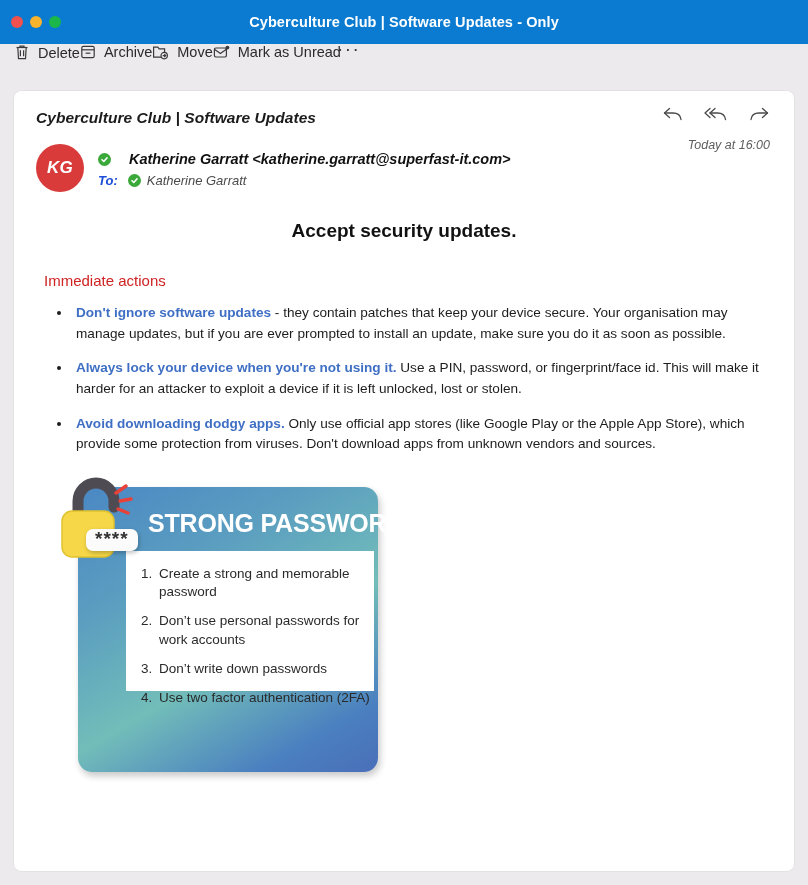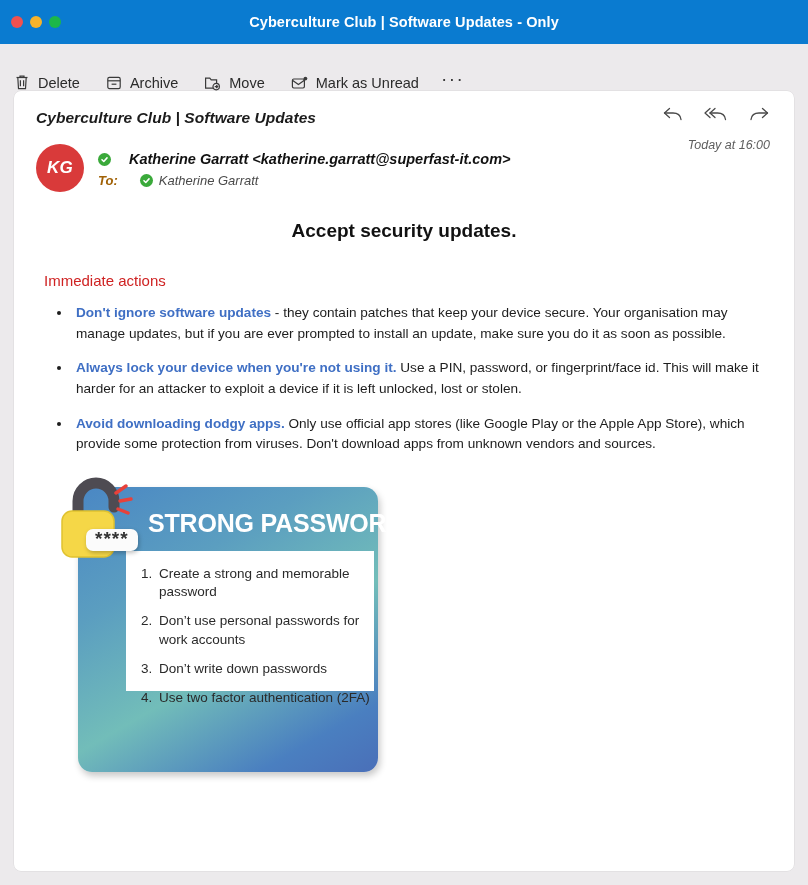--- a/index.html
+++ b/index.html
@@ -38,23 +38,22 @@
     font-weight: bold;
     letter-spacing: 0.1px;
     pointer-events: none;
   }
 
   
   .toolbar {
     height: 47px;
     background: #eceaec;
     display: flex;
-    align-items: flex-end;
+    align-items: flex-start;
     padding-left: 14px;
-    gap: 26px;
   }
   .tb-btn {
     display: flex;
     align-items: center;
     gap: 8px;
     font-size: 14.5px;
     color: #2b2b2b;
     cursor: default;
   }
   .tb-btn svg { display: block; }
@@ -134,21 +133,21 @@
     color: #111;
   }
   .to-line {
     display: flex;
     align-items: center;
     gap: 6px;
     margin-top: 6px;
     font-size: 13px;
     color: #4a4a4a;
   }
-  .to-label { font-weight: bold; color: #a16207; margin-right: 16px; }
+  .to-label { font-weight: bold; color: #1d4ed8; margin-right: 4px; }
   .verified {
     width: 13px; height: 13px;
     border-radius: 50%;
     background: #3aa93a;
     display: inline-flex;
     align-items: center;
     justify-content: center;
     flex: none;
   }
   .verified svg { display: block; }

